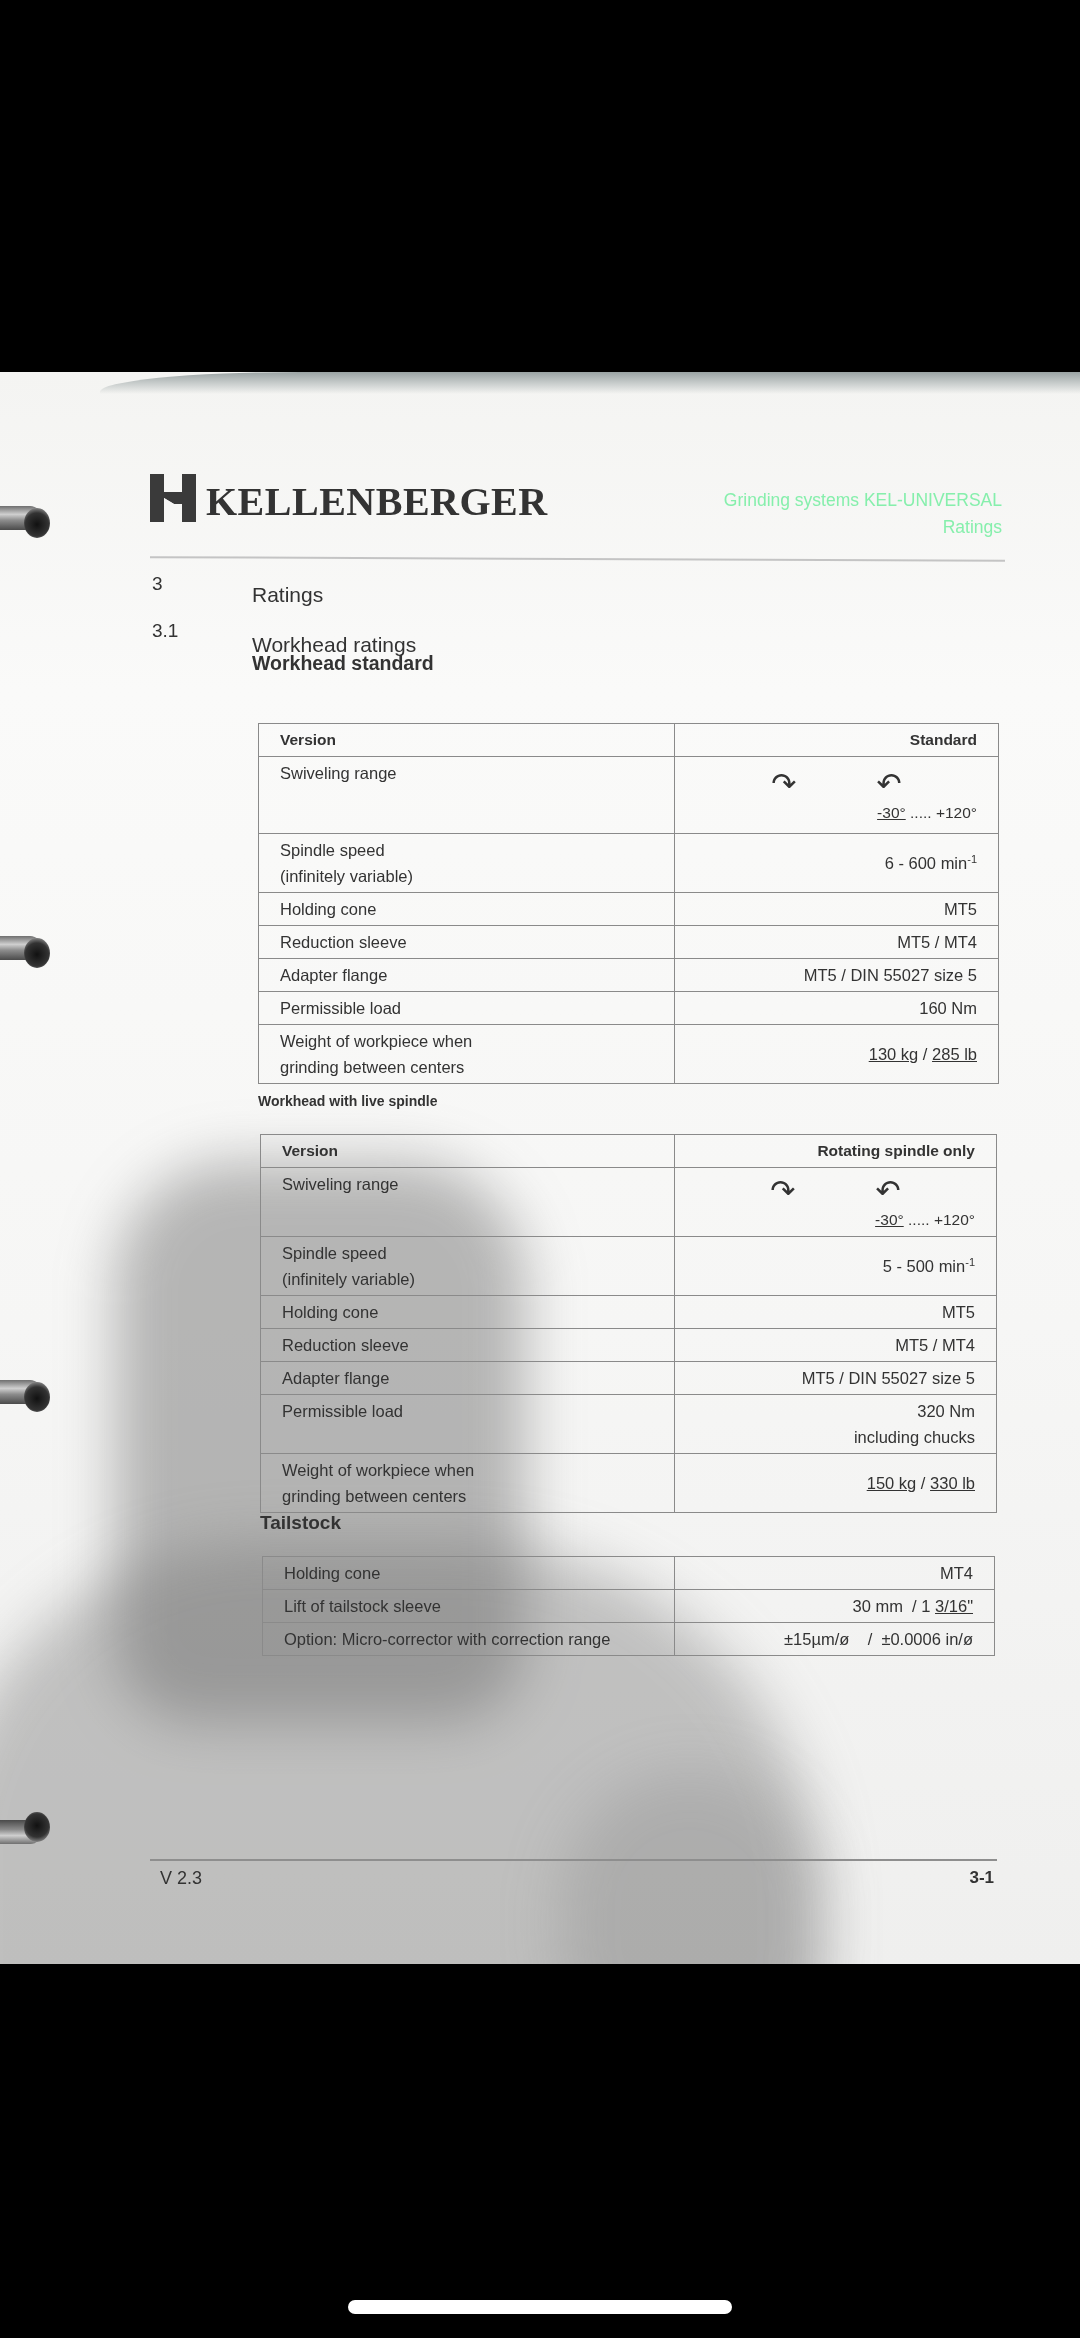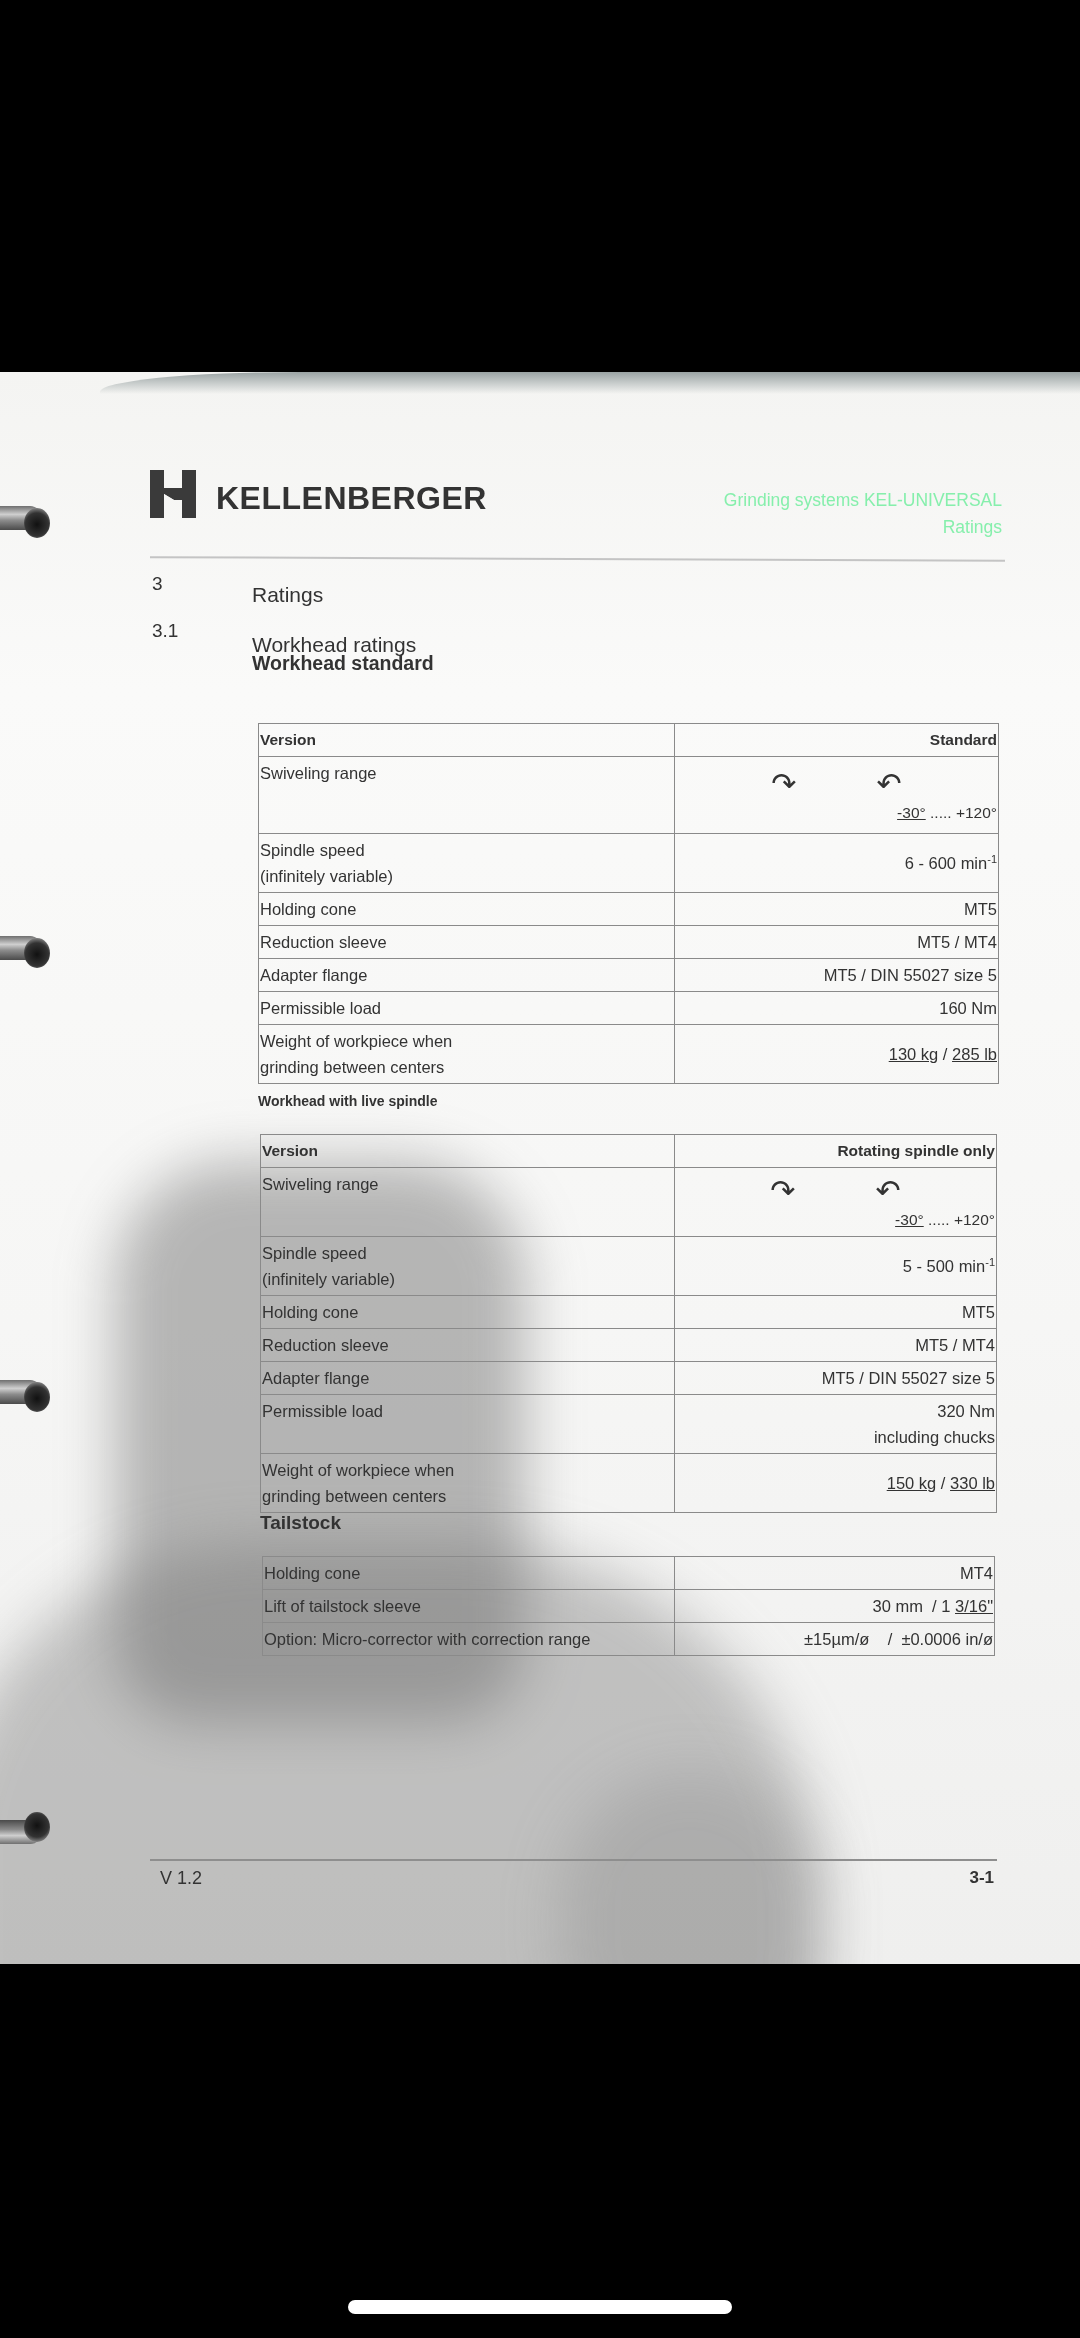--- a/index.html
+++ b/index.html
@@ -28,34 +28,34 @@
   .ring { position: absolute; left: -20px; width: 90px; height: 46px; pointer-events: none; }
   .ring .bar { position: absolute; left: 0; top: 6px; width: 62px; height: 24px; border-radius: 0 22px 22px 0;
     background: linear-gradient(180deg,#6f6f6f 0%,#cfcfcf 35%,#8b8b8b 60%,#4a4a4a 100%); }
   .ring .hole { position: absolute; left: 44px; top: 8px; width: 26px; height: 30px; border-radius: 50%;
     background: radial-gradient(circle at 50% 55%, #111 0%, #333 55%, #888 80%, rgba(200,200,200,0) 100%); }
 
   .abs { position: absolute; }
   .logo { left: 150px; top: 470px; display: flex; align-items: center; }
   .logo-mark { width: 46px; height: 48px; position: relative; }
   .logo-mark svg { width: 46px; height: 48px; }
-  .logo-text { font-size: 32px; font-weight: bold; letter-spacing: 0.5px; color: #333; margin-left: 20px; margin-top: 8px; }
+  .logo-text { font-size: 40px; font-weight: bold; letter-spacing: 0.5px; color: #333; margin-left: 10px; margin-top: 8px; font-family: Liberation Serif, serif; }
 
   .hdr-right { right: 78px; top: 487px; text-align: right; font-size: 17.5px; color: #86efac; line-height: 27px; }
   .hdr-rule { left: 150px; top: 558px; width: 855px; height: 2px; background: #c4c4c4; transform: rotate(0.25deg); }
 
   .sec-num { left: 152px; font-size: 19px; color: #333; }
   .sec-title { left: 252px; font-size: 21px; color: #333; }
   .sub-title { left: 252px; font-size: 19.5px; font-weight: bold; color: #333; }
 
   table.spec {
     position: absolute; border-collapse: collapse; font-size: 16.5px; color: #333;
     table-layout: fixed;
   }
-  table.spec td { border: 1.6px solid #8a8a8a; padding: 3px 1px; vertical-align: top; line-height: 26px; }
+  table.spec td { border: 1.6px solid #8a8a8a; padding: 3px 21px; vertical-align: top; line-height: 26px; }
   table.spec td.val { text-align: right; vertical-align: middle; margin-top: 15px; }
   table.spec tr.head td { font-weight: bold; font-size: 15.5px; }
   table.spec tr.head td.val { font-weight: bold; }
   .arrows { display: flex; justify-content: center; gap: 80px; font-size: 30px; line-height: 36px; margin-top: 2px; }
   .arrows span { display: inline-block; }
   .range { font-size: 15.5px; line-height: 22px; margin-bottom: 2px; }
   .u { text-decoration: underline; }
   sup { font-size: 11px; vertical-align: super; line-height: 0; }
 
   .footer-rule { left: 150px; top: 1859px; width: 847px; height: 2px; background: #8e8e8e; }
@@ -262,16 +262,16 @@
     </td>
   </tr>
   <tr>
     <td>Option: Micro-corrector with correction range</td>
     <td class="val" style="white-space:pre;">±15µm/ø    /  ±0.0006 in/ø</td>
   </tr>
 </tbody>
   </table>
 
 <div class="abs footer-rule"></div>
-<div class="abs footer-left">V 1.2</div>
+<div class="abs footer-left">V 2.3</div>
 <div class="abs footer-right">3-1</div>
 
 <div class="home-indicator"></div>
 
 </body></html>

